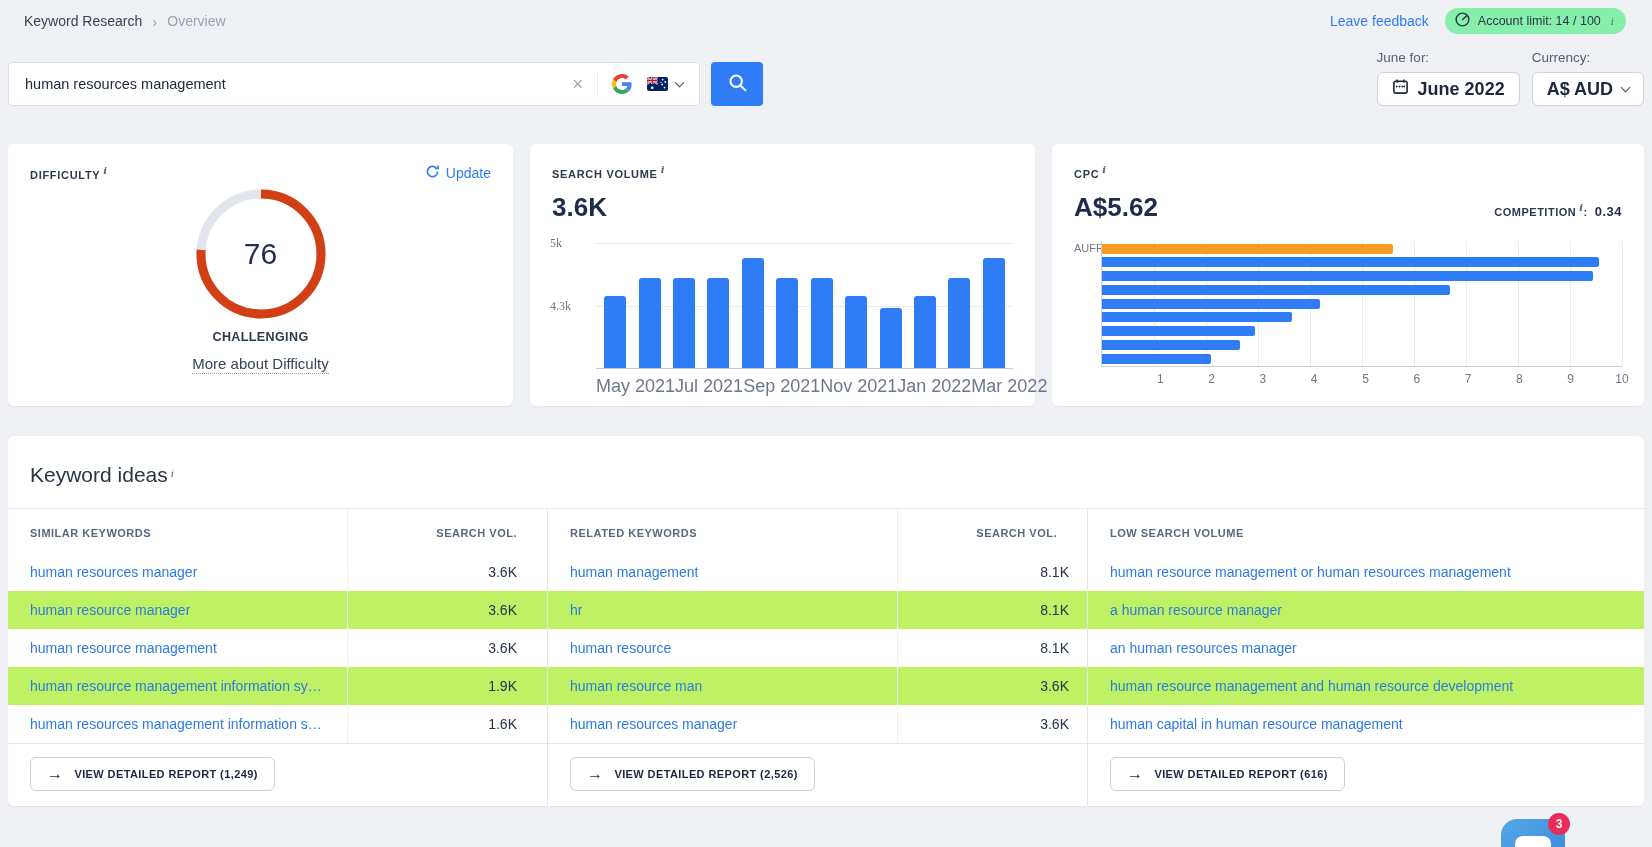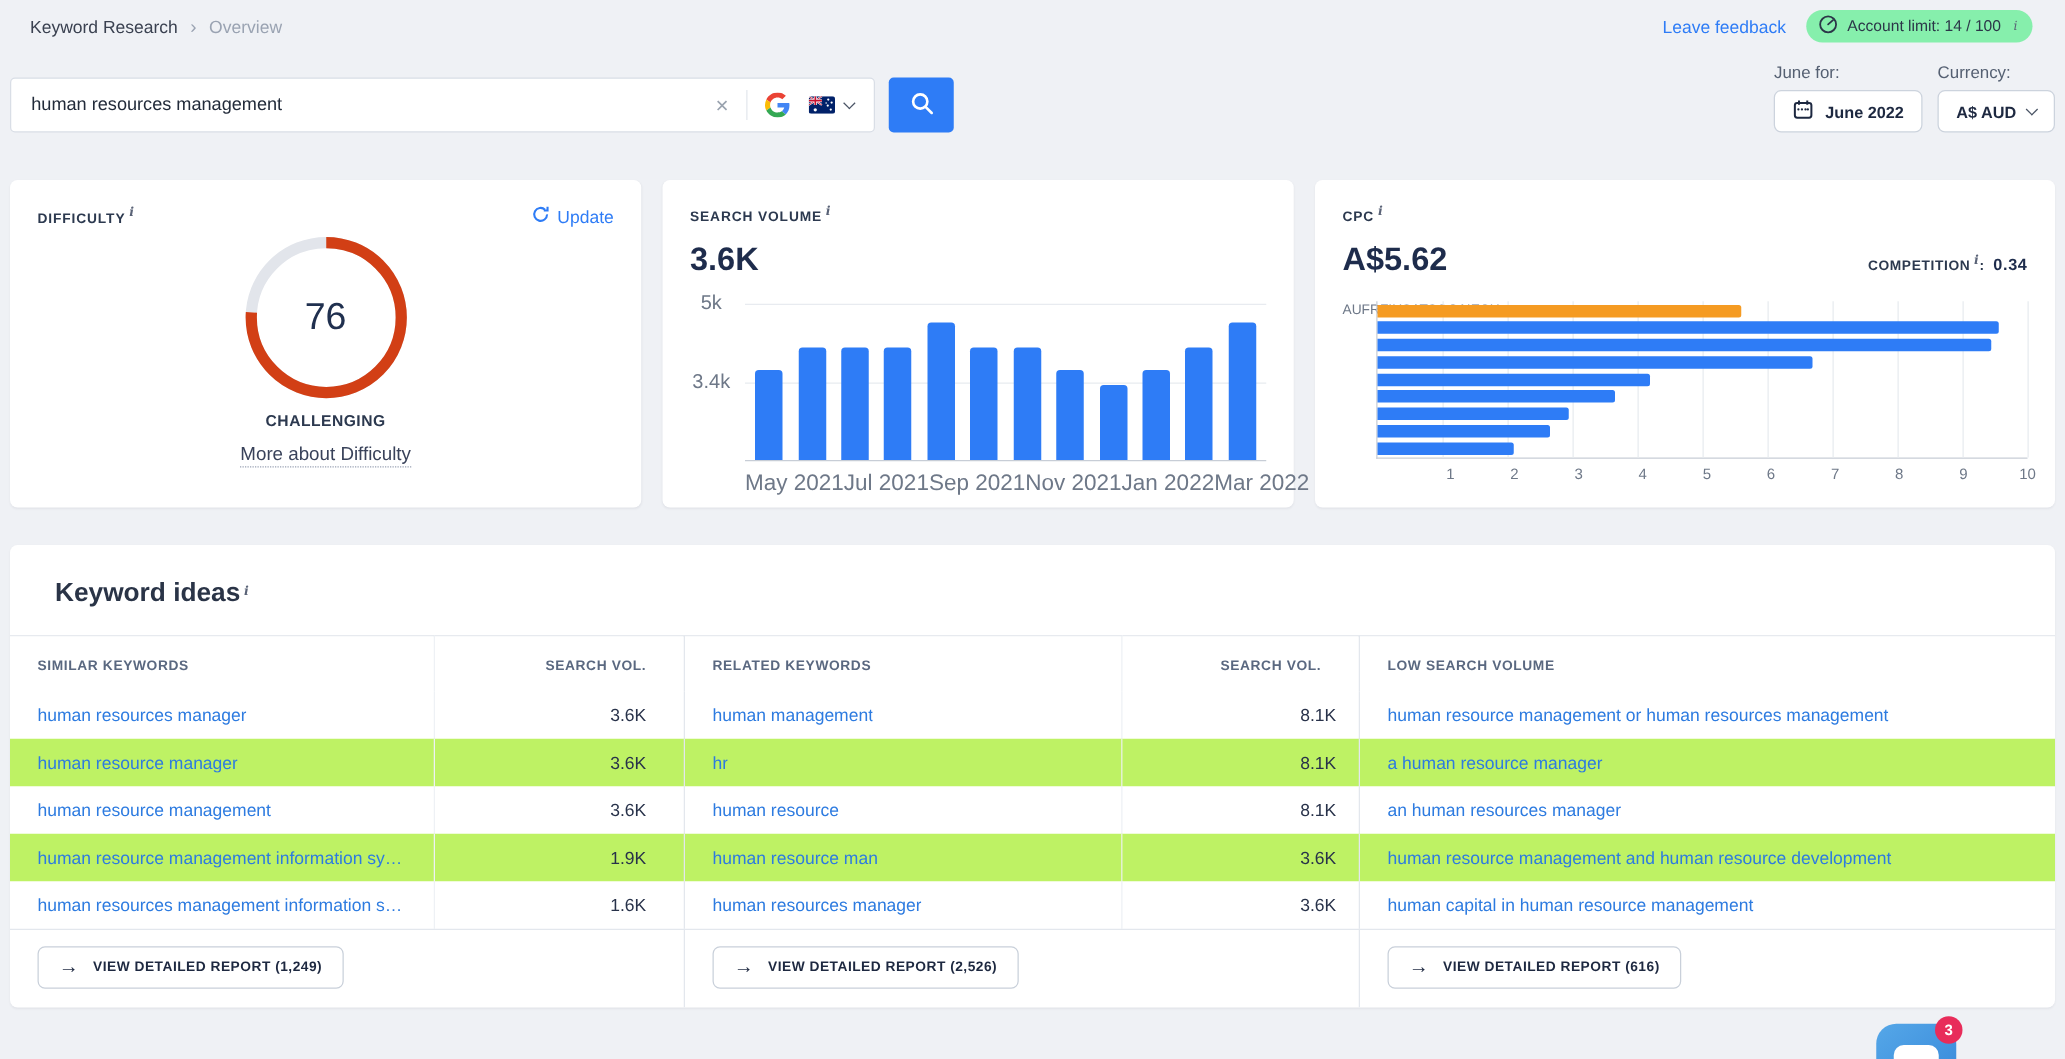--- a/index.html
+++ b/index.html
@@ -29,21 +29,21 @@
   .vdiv { width:1px; height:24px; background:#e3e7ed; margin:0 4px; }
   .g-icon svg { width:20px; height:20px; display:block; margin:0 9px 0 10px; }
   .country-btn { display:flex; align-items:center; gap:8px; background:none; border:none; cursor:pointer; padding:0 6px; }
   .flag svg { display:block; border-radius:2px; }
   .chev { display:inline-block; width:7px; height:7px; border-right:1.7px solid #4a5465; border-bottom:1.7px solid #4a5465; transform:rotate(45deg); margin-top:-4px; }
   .search-btn { width:52px; height:44px; background:#2e7cf6; border:none; border-radius:4px; display:flex; align-items:center; justify-content:center; cursor:pointer; }
   .searchrow-right { margin-left:auto; display:flex; align-items:flex-end; gap:12px; }
   .field { display:flex; flex-direction:column; gap:7px; }
   .field-label { font-size:13.5px; color:#556072; }
   .btn { height:34px; background:#fff; border:1px solid #ccd3dd; border-radius:6px; display:flex; align-items:center; gap:9px; padding:0 14px; font-family:inherit; font-weight:bold; color:#1d2840; cursor:pointer; }
-  .date-btn, .currency-btn { font-size:13px; }
+  .date-btn, .currency-btn { font-size:18px; }
   .bulk-btn { font-size:11.5px; letter-spacing:.4px; }
   
   .cards { display:flex; gap:17px; padding:0 8px; margin-top:38px; }
   .card { background:#fff; border-radius:6px; box-shadow:0 1px 2px rgba(16,24,40,.06); }
   .mcard { height:262px; padding:20px 22px; }
   .card-difficulty, .card-volume { width:505px; }
   .card-cpc { flex:1; }
   .card-title { font-size:11px; font-weight:bold; letter-spacing:.7px; color:#2c394f; }
   .diff-head { display:flex; justify-content:space-between; align-items:center; }
   .update-link { display:flex; align-items:center; gap:6px; color:#2e7cf6; font-size:14px; cursor:pointer; background:none; border:none; font-family:inherit; }
@@ -51,21 +51,21 @@
   .gauge-score { position:absolute; inset:0; display:flex; align-items:center; justify-content:center; font-size:30px; color:#20304f; }
   .diff-level { text-align:center; font-size:12.5px; font-weight:bold; letter-spacing:.4px; color:#2c394f; margin-top:6px; }
   .diff-more { text-align:center; margin-top:11px; }
   .diff-more a { font-size:15px; color:#39425a; text-decoration:none; border-bottom:1.5px dotted #99a1b3; padding-bottom:1px; cursor:pointer; }
   .big-value { font-size:26px; font-weight:bold; color:#1e2c4c; margin-top:10px; }
   
   .vchart { margin-top:20px; }
   .vplot { position:relative; height:126px; margin-left:44px; border-bottom:1px solid #c7cdd6; }
   .gridline { position:absolute; left:0; right:0; height:1px; background:#e8ebf0; }
   .g-top { top:0; } .g-mid { top:50%; }
-  .ylab { position:absolute; left:-46px; width:38px; text-align:center; font-size:16px; color:#6e7888; transform:translateY(-50%); }
+  .ylab { position:absolute; left:-46px; width:38px; text-align:left; font-size:12px; color:#6e7888; transform:translateY(-50%);font-family:Liberation Serif, serif; }
   .ylab-top { top:0; } .ylab-mid { top:50%; }
   .vbars { position:absolute; inset:0; display:grid; grid-template-columns:repeat(12,1fr); align-items:end; justify-items:center; padding:0 2px; }
   .vbar { width:22px; border-radius:3px 3px 0 0; }
   .vxlabels { margin-left:44px; display:grid; grid-template-columns:repeat(12,1fr); margin-top:7px; }
   .vxlab { font-size:18px; color:#6e7888; text-align:center; white-space:nowrap; justify-self:center; }
   
   .cpc-head-row { display:flex; justify-content:space-between; align-items:baseline; }
   .competition { font-size:11px; font-weight:bold; letter-spacing:.5px; color:#2c394f; }
   .comp-val { font-size:13px; margin-left:7px; color:#1e2c4c; }
   .cpc-chart { margin-top:18px; }
@@ -75,21 +75,21 @@
   .cpc-plot { flex:1; position:relative; border-left:1px solid #c7cdd6; border-bottom:1px solid #c7cdd6; height:126px; }
   .cpc-grid { position:absolute; inset:0; }
   .cpc-gridline { position:absolute; top:0; bottom:0; width:1px; background:#e8ebf0; }
   .cpc-bars { position:relative; height:100%; display:flex; flex-direction:column; justify-content:space-between; padding:1px 0; }
   .cpc-bar-row { height:13px; display:flex; align-items:center; }
   .cpc-bar { height:10px; border-radius:0 2px 2px 0; }
   .cpc-ticks { position:relative; margin-left:35px; height:20px; margin-top:5px; }
   .cpc-tick { position:absolute; transform:translateX(-50%); font-size:12px; color:#6e7888; }
   
   .ideas { margin:30px 8px 0; overflow:hidden; }
-  .ideas-title { font-size:21px; font-weight:bold; color:#2a3447; padding:27px 36px 21px; }
+  .ideas-title { font-size:21px; font-weight:normal; color:#2a3447; padding:27px 22px 21px; }
   .ideas-grid { display:grid; grid-template-columns:340px 200px 350px 190px 1fr; }
   .ih { padding:18px 22px 14px; font-size:11px; font-weight:bold; letter-spacing:.5px; color:#5a6880; border-top:1px solid #e7eaef; }
   .ih-vol { text-align:right; padding-right:30px; }
   .kw-cell { padding:11px 22px; font-size:14px; display:flex; align-items:center; min-width:0; }
   .kw-cell a { color:#2d7be0; text-decoration:none; white-space:nowrap; overflow:hidden; text-overflow:ellipsis; cursor:pointer; }
   .vol-cell { padding:11px 30px 11px 10px; font-size:14px; color:#28324a; display:flex; align-items:center; justify-content:flex-end; }
   .vol-cell-2 { padding-right:18px; }
   .br-light { border-right:1px solid #eef1f5; }
   .br-strong { border-right:1px solid #e3e7ed; }
   .alt { background:#bef264; }
@@ -209,21 +209,21 @@
   </section>
 
   <section class="card mcard card-volume">
     <span class="card-title"><span>SEARCH VOLUME</span><span class="sup-i">i</span></span>
     <div class="big-value">3.6K</div>
     <div class="vchart">
       <div class="vplot">
         <div class="gridline g-top"></div>
         <div class="gridline g-mid"></div>
         <div class="ylab ylab-top">5k</div>
-        <div class="ylab ylab-mid">3.4k</div>
+        <div class="ylab ylab-mid">4.3k</div>
         <div class="vbars" id="volume-bars">
             <div class="vbar" style="height: 58%; background: rgb(46, 124, 246);"></div>
             <div class="vbar" style="height: 72%; background: rgb(46, 124, 246);"></div>
             <div class="vbar" style="height: 72%; background: rgb(46, 124, 246);"></div>
             <div class="vbar" style="height: 72%; background: rgb(46, 124, 246);"></div>
             <div class="vbar" style="height: 88%; background: rgb(46, 124, 246);"></div>
             <div class="vbar" style="height: 72%; background: rgb(46, 124, 246);"></div>
             <div class="vbar" style="height: 72%; background: rgb(46, 124, 246);"></div>
             <div class="vbar" style="height: 58%; background: rgb(46, 124, 246);"></div>
             <div class="vbar" style="height: 48%; background: rgb(46, 124, 246);"></div>

